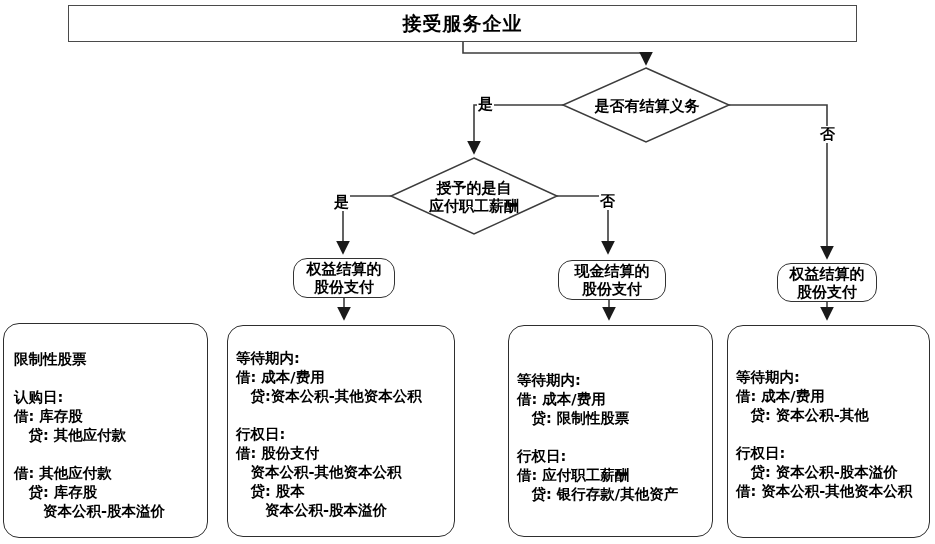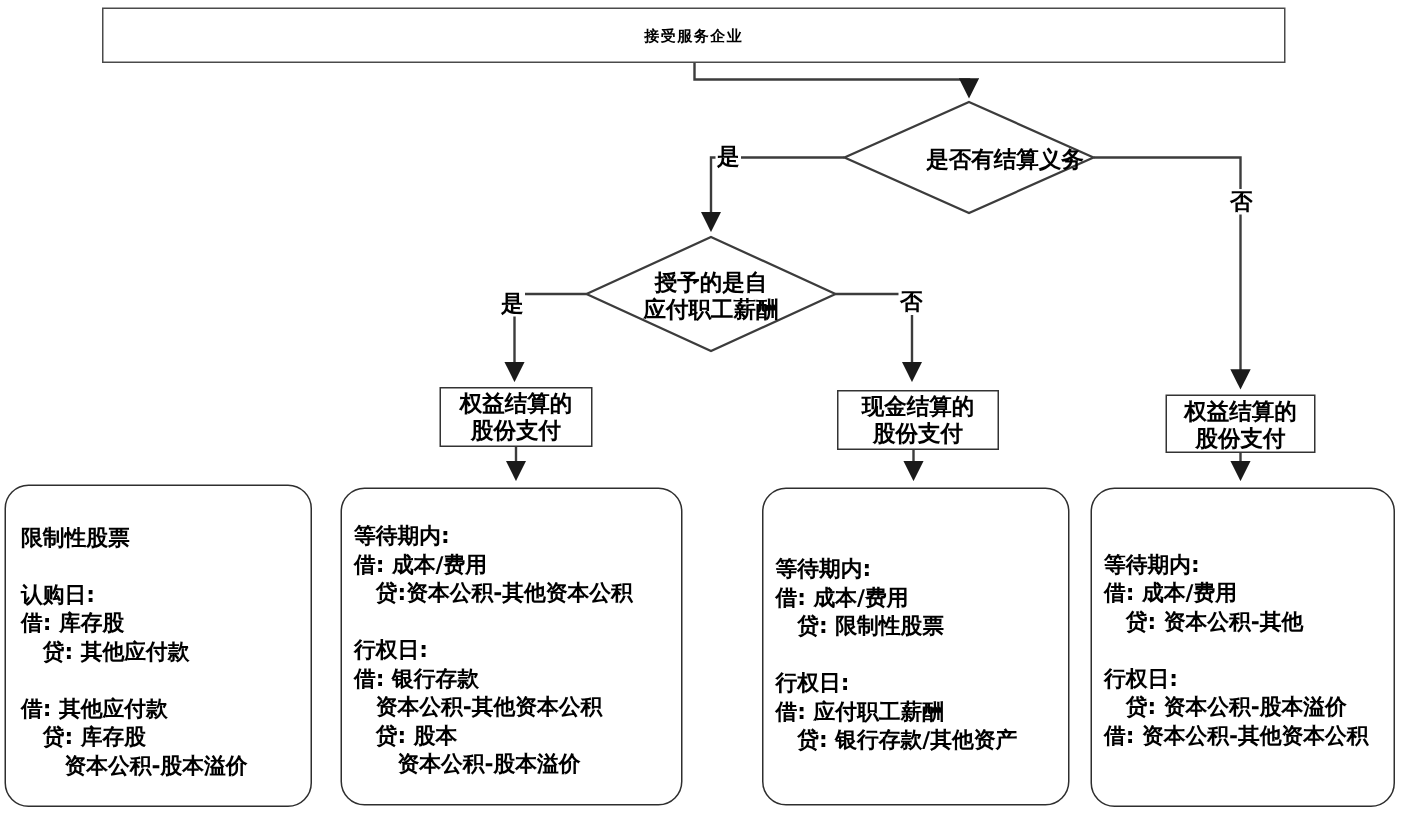--- a/index.html
+++ b/index.html
@@ -8,25 +8,25 @@
     font-family:"DejaVu Sans", sans-serif; font-weight:bold; color:#000;
     overflow:hidden;
   }
   svg.wires { position:absolute; left:0; top:0; }
   .box {
     position:absolute; box-sizing:border-box; background:#fff;
     border:1.7px solid #3c3c3c;
   }
   .top-box {
     display:flex; align-items:center; justify-content:center;
-    font-size:10px; letter-spacing:1px; border-color:#4a4a4a;
+    font-size:19px; letter-spacing:1px; border-color:#4a4a4a;
   }
   .proc {
     display:flex; flex-direction:column; align-items:center; justify-content:center;
-    font-size:15px; line-height:18px; text-align:center; border-color:#333;
+    font-size:15px; line-height:18px; text-align:center; border-color:#333;border-radius:14px;
   }
   .entry {
     border-radius:16px; border-color:#2e2e2e; border-width:1.8px;
   }
   .entry .line {
     white-space:pre; font-size:14.5px; line-height:19px; min-height:19px;
   }
   .dlabel {
     position:absolute; font-size:15px; line-height:18px; text-align:center;
   }
@@ -57,21 +57,21 @@
       <path d="M344,298 V318" marker-end="url(#arr)"></path>
       <path d="M609,298 V318" marker-end="url(#arr)"></path>
       <path d="M827,302 V318" marker-end="url(#arr)"></path>
     </g>
   </svg>
 
   <div class="box top-box" style="left:68px; top:5px; width:789px; height:37px;">
     <span>接受服务企业</span>
   </div>
 
-  <div class="dlabel" style="left:587px; top:97px; width:166px;">是否有结算义务</div>
+  <div class="dlabel" style="left:564px; top:97px; width:166px;">是否有结算义务</div>
 
   <div class="dlabel" style="left:391px; top:179px; width:166px;">
     <div>授予的是自</div>
     <div>应付职工薪酬</div>
   </div>
 
   <div class="blabel" style="left:477px; top:96px;">是</div>
   <div class="blabel" style="left:819px; top:126px;">否</div>
   <div class="blabel" style="left:333px; top:194px;">是</div>
   <div class="blabel" style="left:599px; top:193px;">否</div>
@@ -100,21 +100,21 @@
     <div class="line">　贷: 库存股</div>
     <div class="line">　　资本公积-股本溢价</div>
   </div>
 
   <div class="box entry" style="left:227px; top:325px; width:228px; height:212px; padding:23px 4px 0 8px;">
     <div class="line">等待期内:</div>
     <div class="line">借: 成本/费用</div>
     <div class="line">　贷:资本公积-其他资本公积</div>
     <div class="line"></div>
     <div class="line">行权日:</div>
-    <div class="line">借: 银行存款</div>
+    <div class="line">借: 股份支付</div>
     <div class="line">　资本公积-其他资本公积</div>
     <div class="line">　贷: 股本</div>
     <div class="line">　　资本公积-股本溢价</div>
   </div>
 
   <div class="box entry" style="left:508px; top:325px; width:205px; height:212px; padding:45px 4px 0 8px;">
     <div class="line">等待期内:</div>
     <div class="line">借: 成本/费用</div>
     <div class="line">　贷: 限制性股票</div>
     <div class="line"></div>

